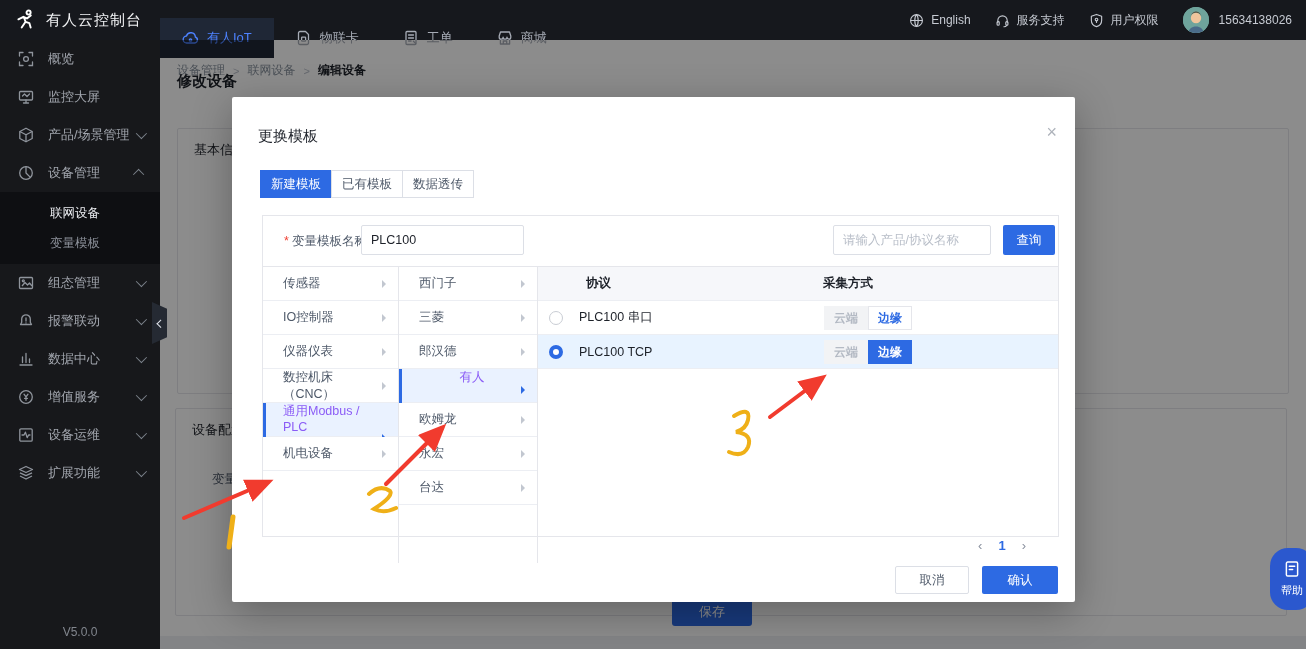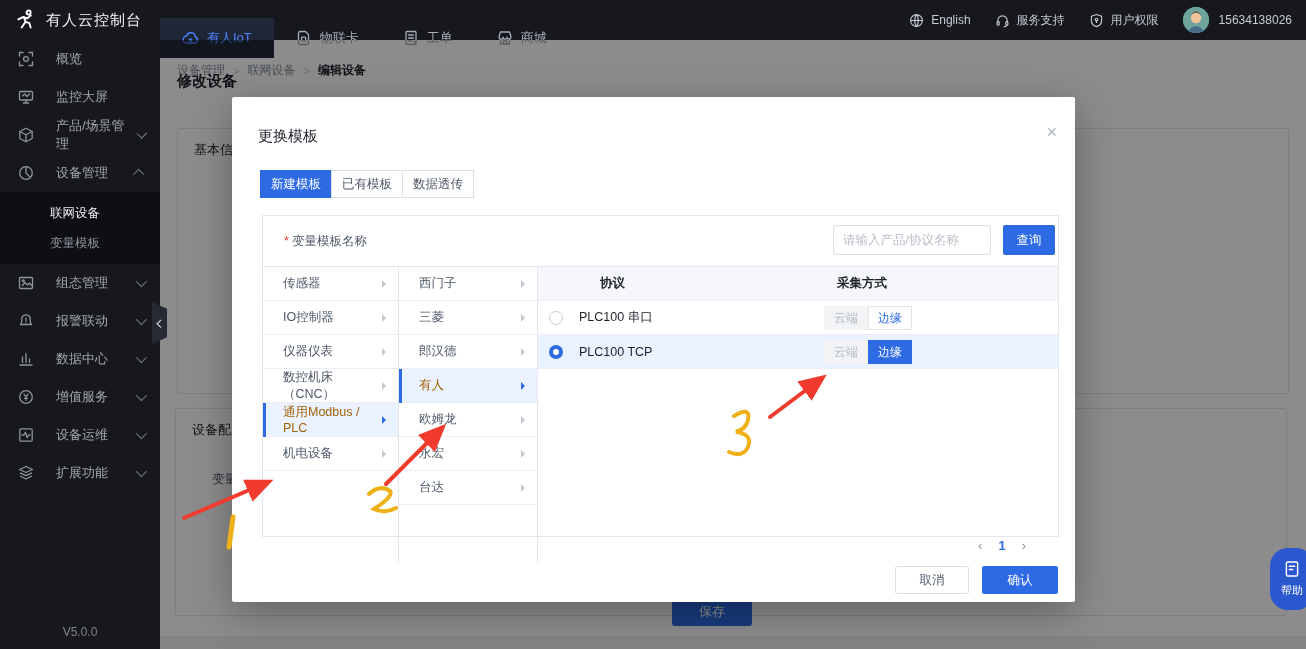--- a/index.html
+++ b/index.html
@@ -14,21 +14,21 @@
   .nav-item { display:flex; align-items:center; gap:8px; padding:0 22px; color:#a6abb5; font-size:13px; cursor:pointer; }
   .nav-item.active { background:#1f2736; color:#4d82ff; }
   .nav-item .nicon { color:inherit; }
   .topnav-right { margin-left:auto; display:flex; align-items:center; gap:24px; padding-right:14px; color:#c6cad2; font-size:12px; }
   .tr-item { display:flex; align-items:center; gap:7px; cursor:pointer; }
   .avatar-wrap { display:flex; align-items:center; gap:10px; }
   .avatar { width:26px; height:26px; border-radius:50%; overflow:hidden; background:#6fa49c; }
 
   
   .sidebar { position:absolute; top:40px; left:0; width:160px; height:609px; background:#17181b; z-index:50; }
-  .side-item { height:38px; display:flex; align-items:center; color:#a2a6ae; font-size:13px; padding:0 16px 0 18px; cursor:pointer;gap:8px; }
+  .side-item { height:38px; display:flex; align-items:center; color:#a2a6ae; font-size:13px; padding:0 16px 0 18px; cursor:pointer; }
   .side-item .sicon { width:16px; height:16px; margin-right:14px; color:#8f949c; }
   .chev { margin-left:auto; width:8px; height:8px; border-right:1.5px solid #7c828b; border-bottom:1.5px solid #7c828b; transform:rotate(45deg) translateY(-2px); }
   .chev.up { transform:rotate(-135deg) translateY(-2px); }
   .submenu { background:#0e0f12; padding:6px 0; }
   .submenu-item { height:30px; line-height:30px; padding-left:50px; font-size:12.5px; color:#8d929b; cursor:pointer; }
   .submenu-item.active { color:#eceef2; }
   .version { position:absolute; bottom:10px; width:100%; text-align:center; color:#82868e; font-size:12px; }
   .collapse-handle { position:absolute; left:152px; top:302px; width:15px; height:42px; background:#252a33; z-index:70;
     clip-path:polygon(0 0,100% 16%,100% 84%,0 100%); display:flex; align-items:center; justify-content:center; cursor:pointer; }
   .collapse-handle .ch { width:6px; height:6px; border-left:1.5px solid #dfe3ea; border-bottom:1.5px solid #dfe3ea; transform:rotate(45deg) translateX(1px); }
@@ -70,35 +70,35 @@
   .search-btn { position:absolute; left:740px; top:9px; width:52px; height:30px; background:#2d6ae3; color:#fff; border:none;
     border-radius:2px; font-size:12.5px; cursor:pointer; }
 
   .cascader { position:absolute; left:0; top:50px; width:795px; height:297px; border-top:1px solid #e5e6eb; display:flex; }
   .col1 { width:136px; border-right:1px solid #e5e6eb; }
   .col2 { width:139px; border-right:1px solid #e5e6eb; }
   .col3 { flex:1; position:relative; }
   .cat-cell { height:34px; border-bottom:1px solid #eceef3; display:flex; align-items:center; padding:0 12px 0 20px;
     font-size:12.5px; color:#4e5969; position:relative; cursor:pointer; background:#fff; }
   .cat-cell .arr { margin-left:auto; width:0; height:0; border-left:4px solid #c2c7d0; border-top:4px solid transparent; border-bottom:4px solid transparent; }
-  .cat-cell.selected { background:#eaf2ff; color:#a16207; }
+  .cat-cell.selected { background:#eaf2ff; color:#8b5cf6;flex-direction:column; }
   .cat-cell.selected .arr { border-left-color:#2d6ae3; }
   .cat-cell.selected::before { content:''; position:absolute; left:0; top:0; bottom:-1px; width:3px; background:#2d6ae3; }
 
   .proto-header { height:34px; background:#f6f7fa; border-bottom:1px solid #eceef3; display:flex; align-items:center;
     font-size:12.5px; color:#1d2129; font-weight:bold; }
-  .ph-protocol { margin-left:62px; width:237px; }
+  .ph-protocol { margin-left:48px; width:237px; }
   .proto-row { height:34px; border-bottom:1px solid #eceef3; position:relative; display:flex; align-items:center;
     font-size:12.5px; color:#1d2129; cursor:pointer; background:#fff; }
   .proto-row.selected { background:#e8f3ff; }
   .radio { position:absolute; left:11px; top:10px; width:14px; height:14px; border:1px solid #c9cdd4; border-radius:50%; background:#fff; cursor:pointer; }
   .radio.checked { border:4px solid #2d6ae3; }
   .proto-name { margin-left:41px; }
   .mode-group { position:absolute; left:286px; top:5px; display:flex; }
-  .mode-btn { height:24px; line-height:22px; padding:0 9px; font-size:12px; cursor:pointer; border:1px solid transparent; }
+  .mode-btn { height:24px; line-height:22px; padding:0 9px; font-size:12px; cursor:pointer; border:1px solid transparent;font-weight:bold; }
   .mode-cloud { background:#f2f3f5; color:#b4bac4; border-color:#f2f3f5; }
   .mode-edge { background:#fff; color:#2d6ae3; border-color:#e5e6eb; }
   .mode-edge.active { background:#2d6ae3; color:#fff; border-color:#2d6ae3; }
 
   .pagination { position:absolute; right:32px; bottom:10px; display:flex; gap:16px; align-items:center; color:#8a919f; font-size:13px; }
   .pg-btn { cursor:pointer; }
   .page-num { color:#2d6ae3; font-weight:bold; cursor:pointer; }
 
   .btn-cancel { position:absolute; left:663px; top:469px; width:74px; height:28px; background:#fff; border:1px solid #dcdfe6;
     border-radius:2px; color:#4e5969; font-size:12.5px; cursor:pointer; }
@@ -354,20 +354,21 @@
   <div class="tabs">
     <div class="tab active">新建模板</div>
     <div class="tab">已有模板</div>
     <div class="tab">数据透传</div>
   </div>
 
   <div class="mpanel">
     <div class="req-label">
       <span class="req-star">*</span><span>变量模板名称</span>
     </div>
+    <input class="name-input" value="PLC100" style="">
     <input class="search-input" placeholder="请输入产品/协议名称" style="">
     <button class="search-btn">查询</button>
 
     <div class="cascader">
       <div class="col1">
         <div class="cat-cell">
             <span>传感器</span>
             <span class="arr"></span>
           </div>
         <div class="cat-cell">

